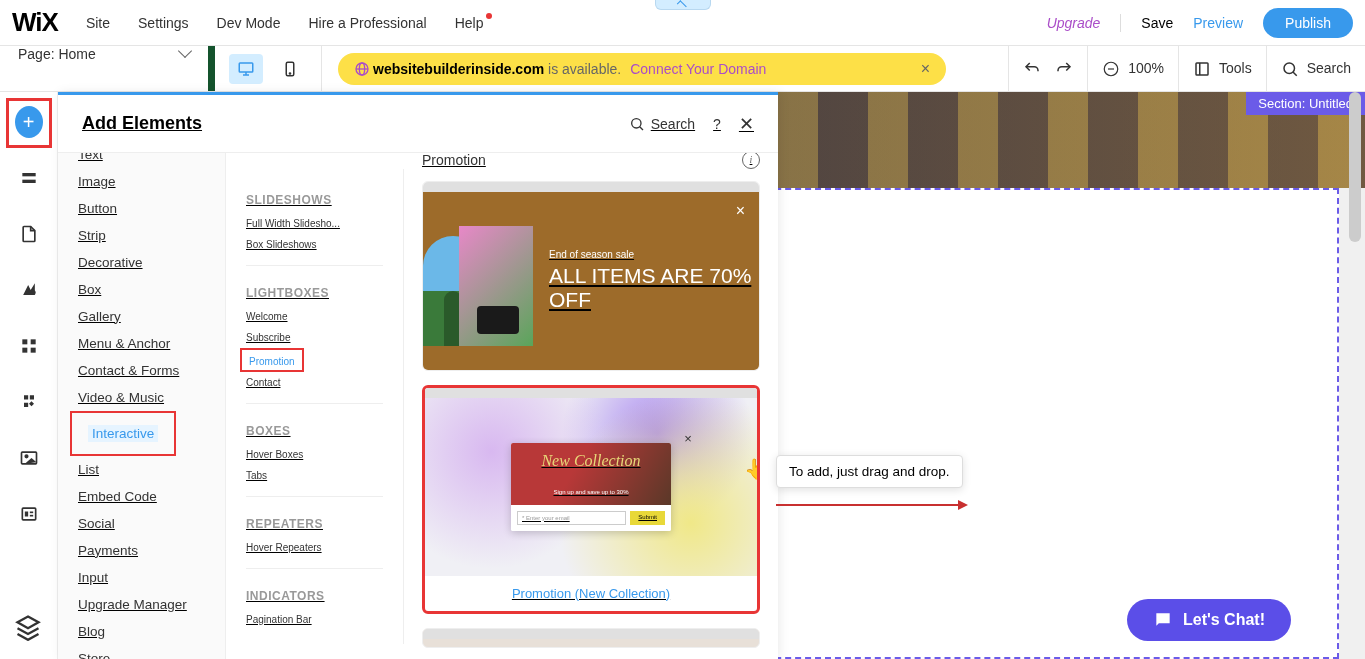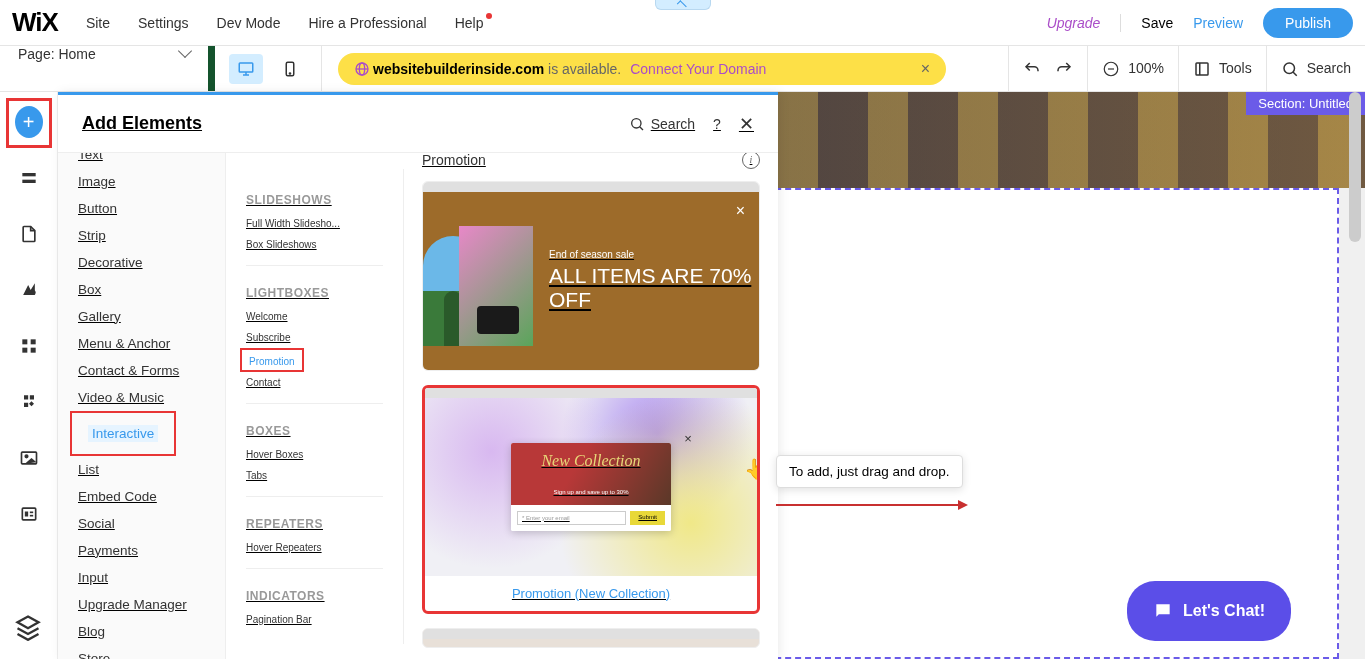--- a/index.html
+++ b/index.html
@@ -108,21 +108,21 @@
 .canvas-section { position: absolute; top: 96px; left: 0; right: 26px; bottom: 0; border: 2px dashed #6b5be8; background: #fff; }
 .form-hints { position: absolute; bottom: 8px; left: 790px; font-size: 14px; }
 .form-hints span { margin-right: 180px; }
 
 
 .tooltip { position: absolute; top: 455px; left: 776px; background: #fff; border: 1px solid #ddd; border-radius: 4px; padding: 8px 12px; font-size: 13.5px; box-shadow: 0 2px 8px rgba(0,0,0,0.12); z-index: 15; }
 .red-arrow { position: absolute; top: 504px; left: 776px; width: 190px; height: 2px; background: #c83030; z-index: 15; }
 .red-arrow::after { content: ""; position: absolute; right: -2px; top: -4px; width: 0; height: 0; border-left: 10px solid #c83030; border-top: 5px solid transparent; border-bottom: 5px solid transparent; }
 
 
-.chat-widget { position: absolute; bottom: 18px; right: 74px; background: #5b4ee8; color: #fff; padding: 20px 26px; border-radius: 28px; display: flex; align-items: center; gap: 10px; font-size: 16px; font-weight: 600; cursor: pointer; z-index: 20; }
+.chat-widget { position: absolute; bottom: 18px; right: 74px; background: #5b4ee8; color: #fff; padding: 11px 26px; border-radius: 28px; display: flex; align-items: center; gap: 10px; font-size: 16px; font-weight: 600; cursor: pointer; z-index: 20; }
 .layers-btn { position: absolute; bottom: 18px; left: 14px; width: 28px; height: 28px; cursor: pointer; z-index: 20; color: #333; }
 
 
 .top-nub { position: absolute; top: 0; left: 50%; transform: translateX(-50%); width: 56px; height: 10px; background: #d3edff; border-radius: 0 0 6px 6px; border: 1px solid #b8d8f0; border-top: none; z-index: 30; display:flex; align-items:center; justify-content:center;}
 .top-nub::after{content:""; width:8px; height:4px; border-left:1px solid #3899ec; border-top:1px solid #3899ec; transform:rotate(45deg) translateY(1px);}
 
 .page-scrollbar { position: absolute; right: 4px; top: 92px; width: 12px; height: 150px; background: #ccc; border-radius: 6px; z-index: 2;}
 </style>
 </head>
 <body>

